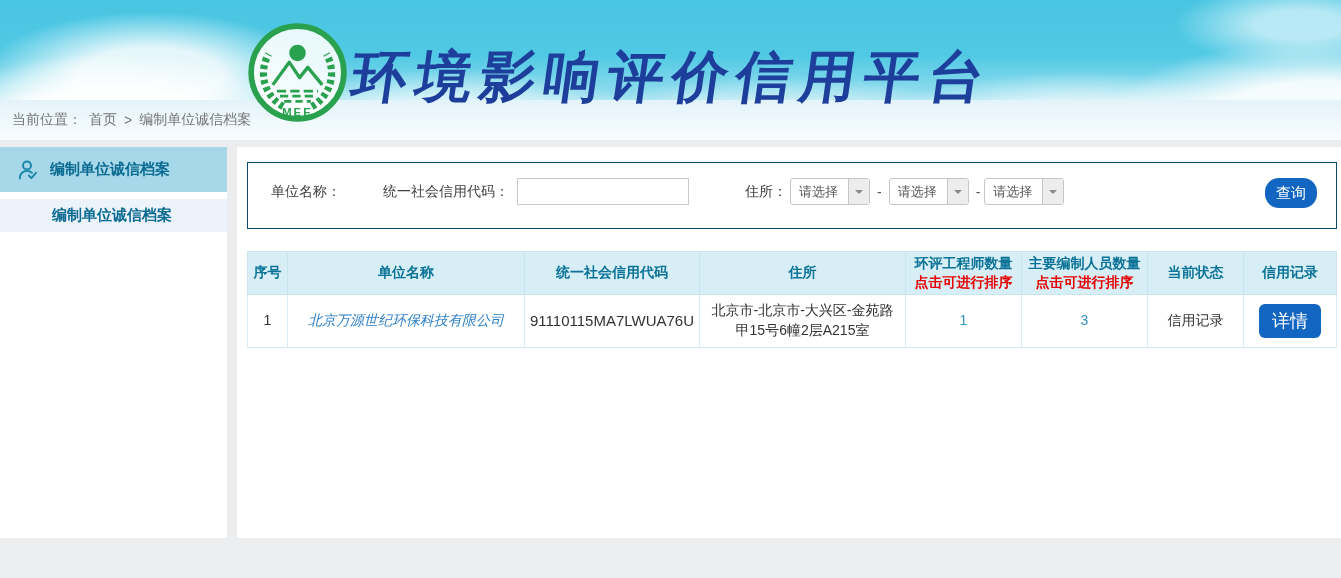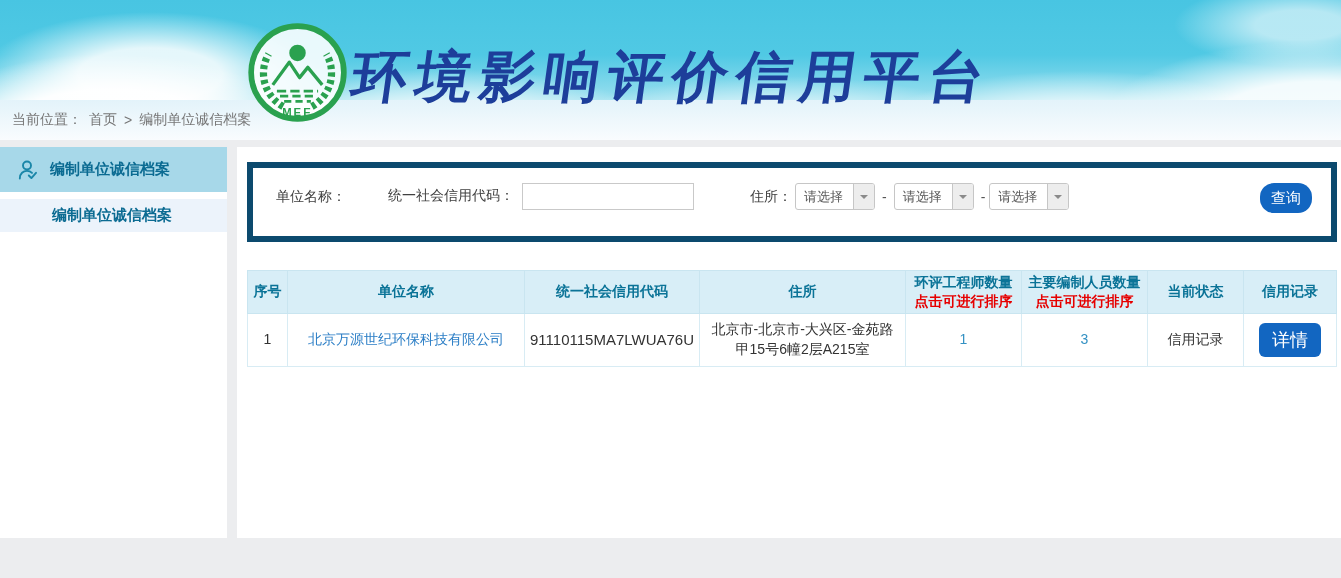--- a/index.html
+++ b/index.html
@@ -59,27 +59,27 @@
     color: #0b6b92; font-size: 15px; font-weight: bold;
     cursor: pointer;
   }
   .content {
     flex: 1; margin-left: 10px; background: #fff;
     padding: 15px 4px 0 10px;
   }
 
   
   .search-box {
-    border: 6px solid #0c4a6e; height: 80px;
+    border: 1px solid #0c4a6e; height: 67px;
     display: flex; align-items: flex-start;
     padding-top: 15px;
   }
   .field-label { font-size: 14px; color: #404040; line-height: 26px; white-space: nowrap; }
   .lbl-unit { margin-left: 23px; }
-  .lbl-code { margin-left: 42px; font-family: Liberation Serif, serif; }
+  .lbl-code { margin-left: 42px; }
   .lbl-addr { margin-left: 56px; }
   .text-input {
     width: 170px; height: 27px; border: 1px solid #c9c9c9;
     padding: 0 8px; font-size: 14px; color: #333;
     font-family: "Liberation Sans", sans-serif;
     outline: none;
   }
   .inp-code { margin-left: 8px; width: 172px; }
   .addr-grid { display: flex; flex-direction: row; gap: 4px; margin-left: 3px; }
   .addr-row { display: flex; align-items: center; gap: 7px; }
@@ -101,41 +101,41 @@
   .query-btn {
     margin-left: auto; margin-right: 19px; margin-top: 0;
     width: 52px; height: 30px;
     background: #1266c1; color: #fff; border: none; border-radius: 14px;
     font-size: 15px; cursor: pointer;
     font-family: "Liberation Sans", sans-serif;
   }
 
   
   .result-table {
-    margin-top: 28px; width: 1089px;
+    margin-top: 22px; width: 1089px;
     border-collapse: collapse; table-layout: fixed;
     font-size: 14px;
     border-radius: 13px;
   }
   .result-table th {
     background: #d8eef7; color: #0a7397;
     border: 1px solid #c9e5f0;
     height: 40px; font-weight: bold; text-align: center;
     padding: 2px 3px; line-height: 1.35;
   }
   .th-sortable { cursor: pointer; }
   .sort-hint { display: block; color: #e60000; font-weight: bold; }
   .result-table td {
     border: 1px solid #d8ecf4;
     height: 53px; text-align: center; color: #333;
     padding: 3px 5px; line-height: 1.4;
     word-break: break-all;
   }
   .cell-code { font-size: 15px; }
-  .link-name { color: #2b7ec6; cursor: pointer; }
+  .link-name { color: #2b7ec6; cursor: pointer; font-style: italic; }
   .link-num { color: #3391c3; cursor: pointer; }
   .detail-btn {
     background: #1266c1; color: #fff; border: none; border-radius: 6px;
     padding: 5px 13px; font-size: 18px; cursor: pointer;
     font-family: "Liberation Sans", sans-serif;
   }
 </style>
 </head>
 <body>
 

